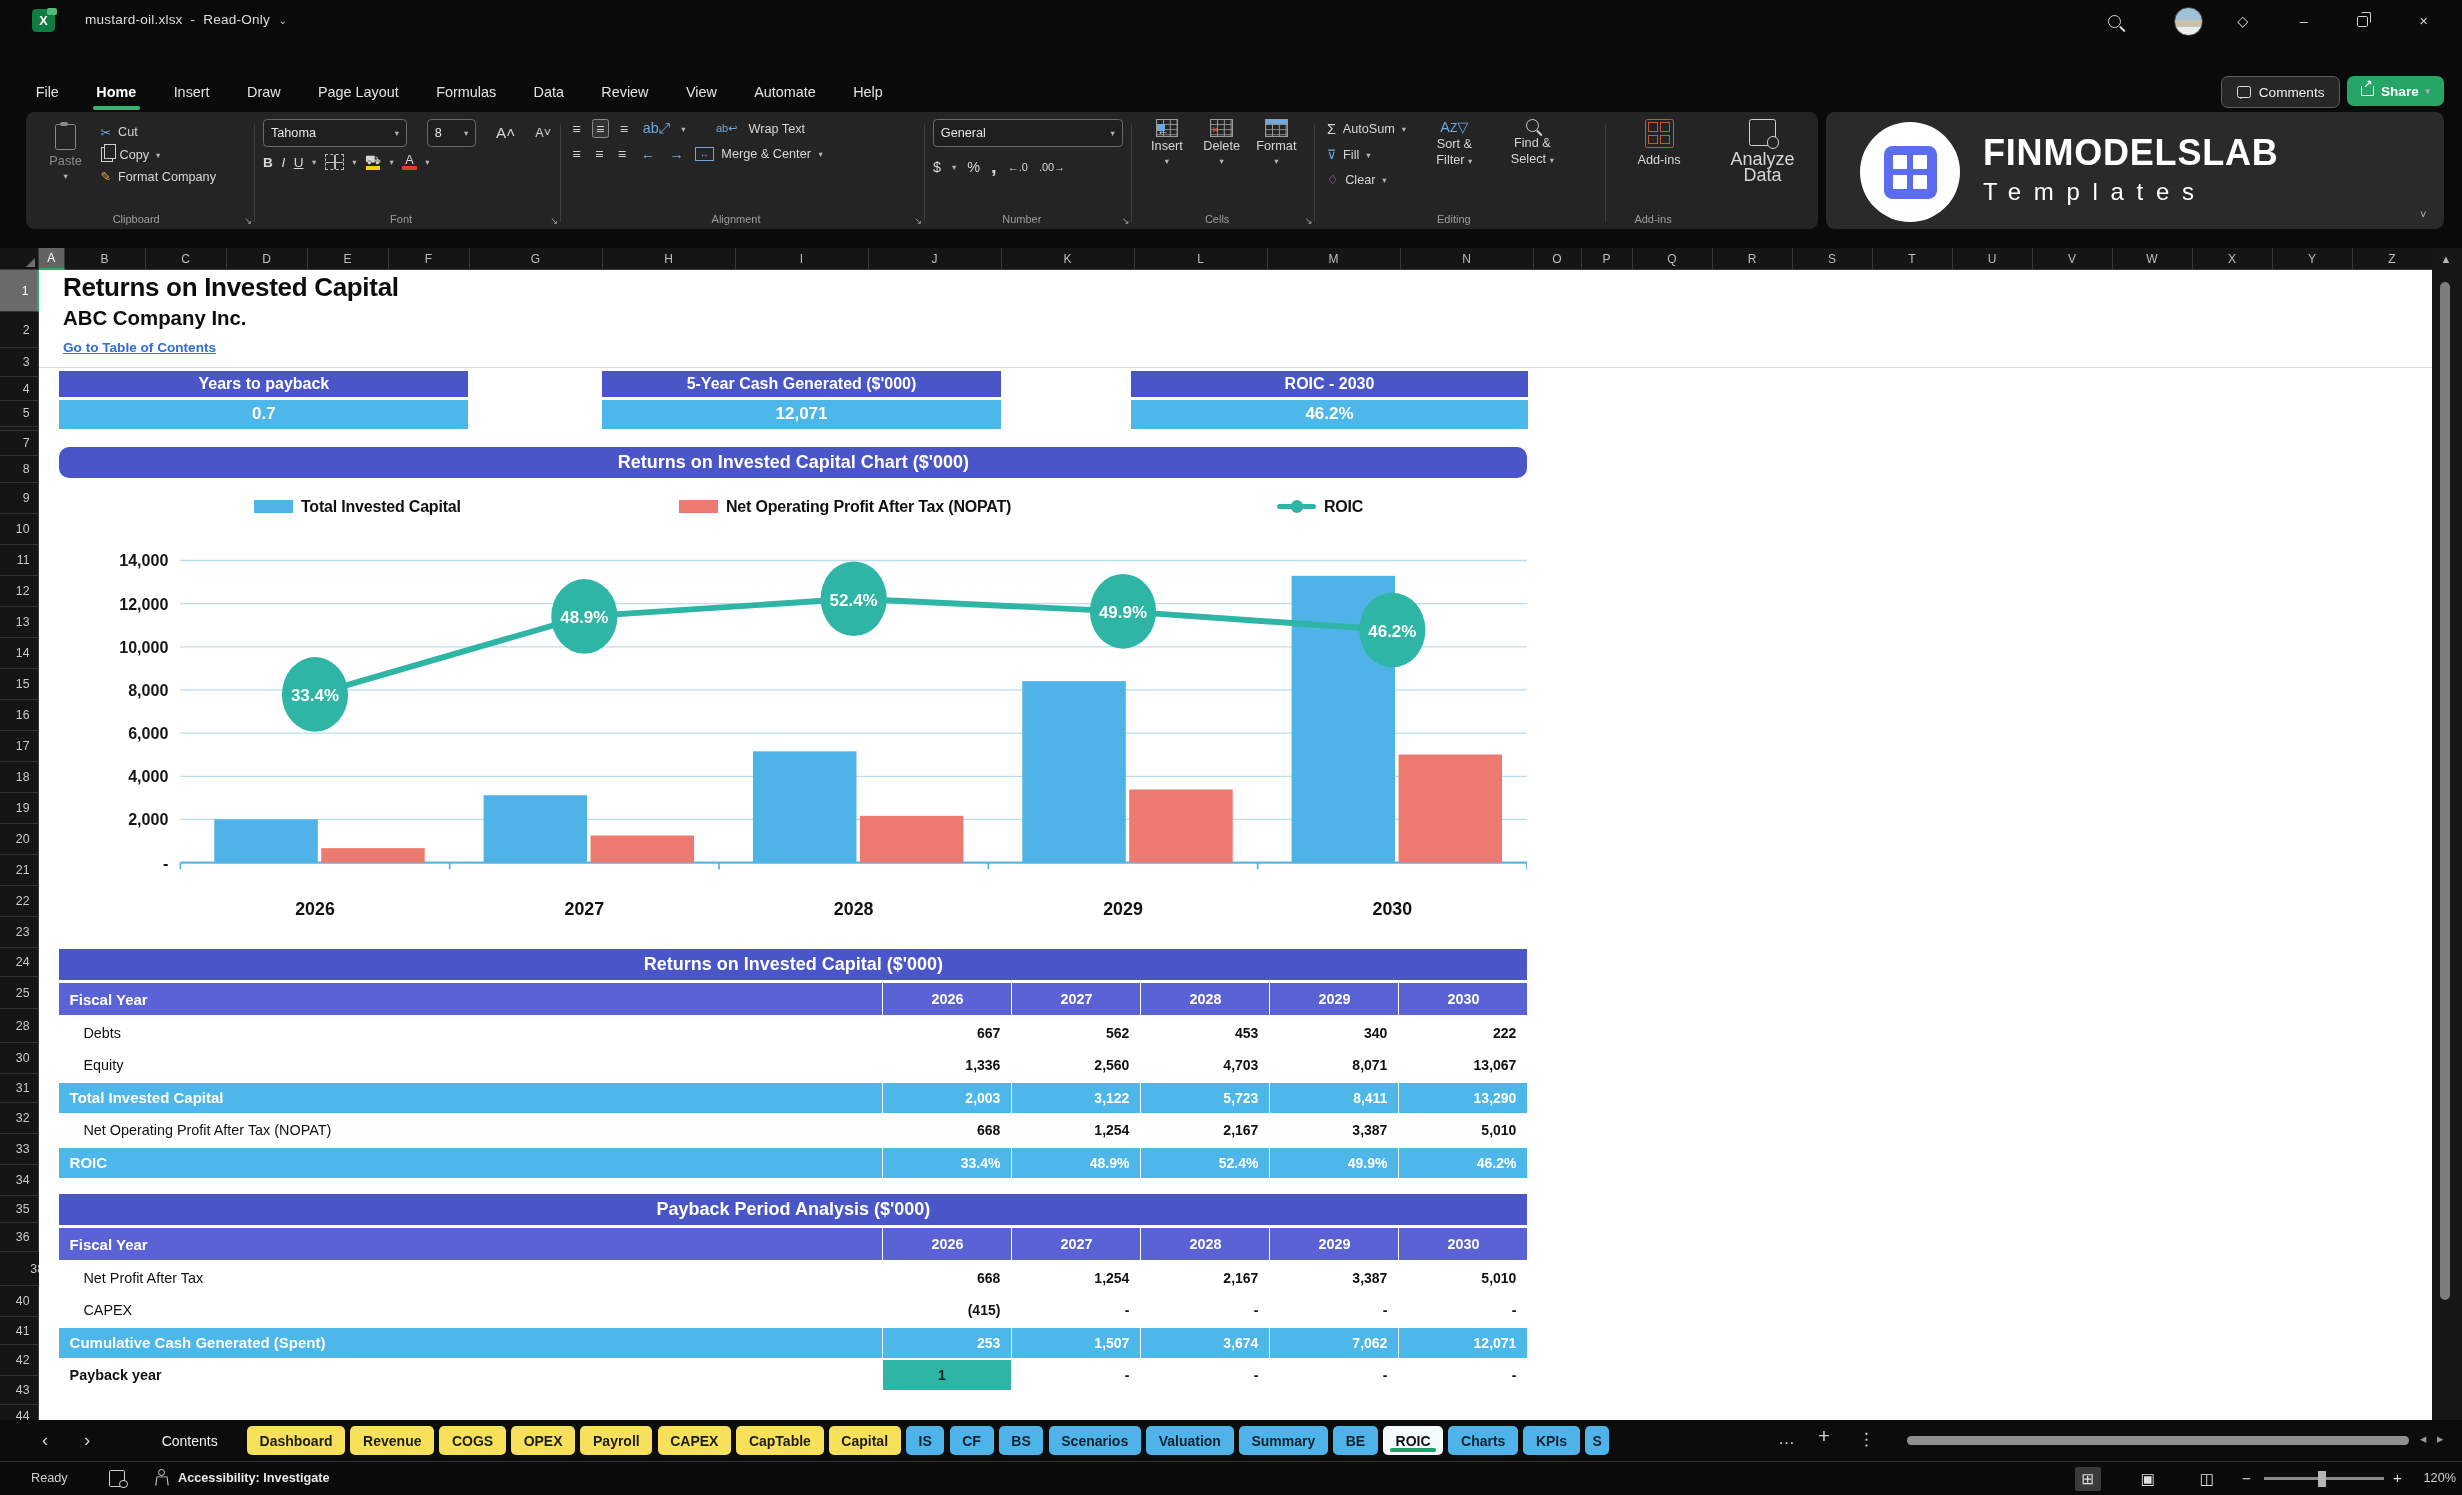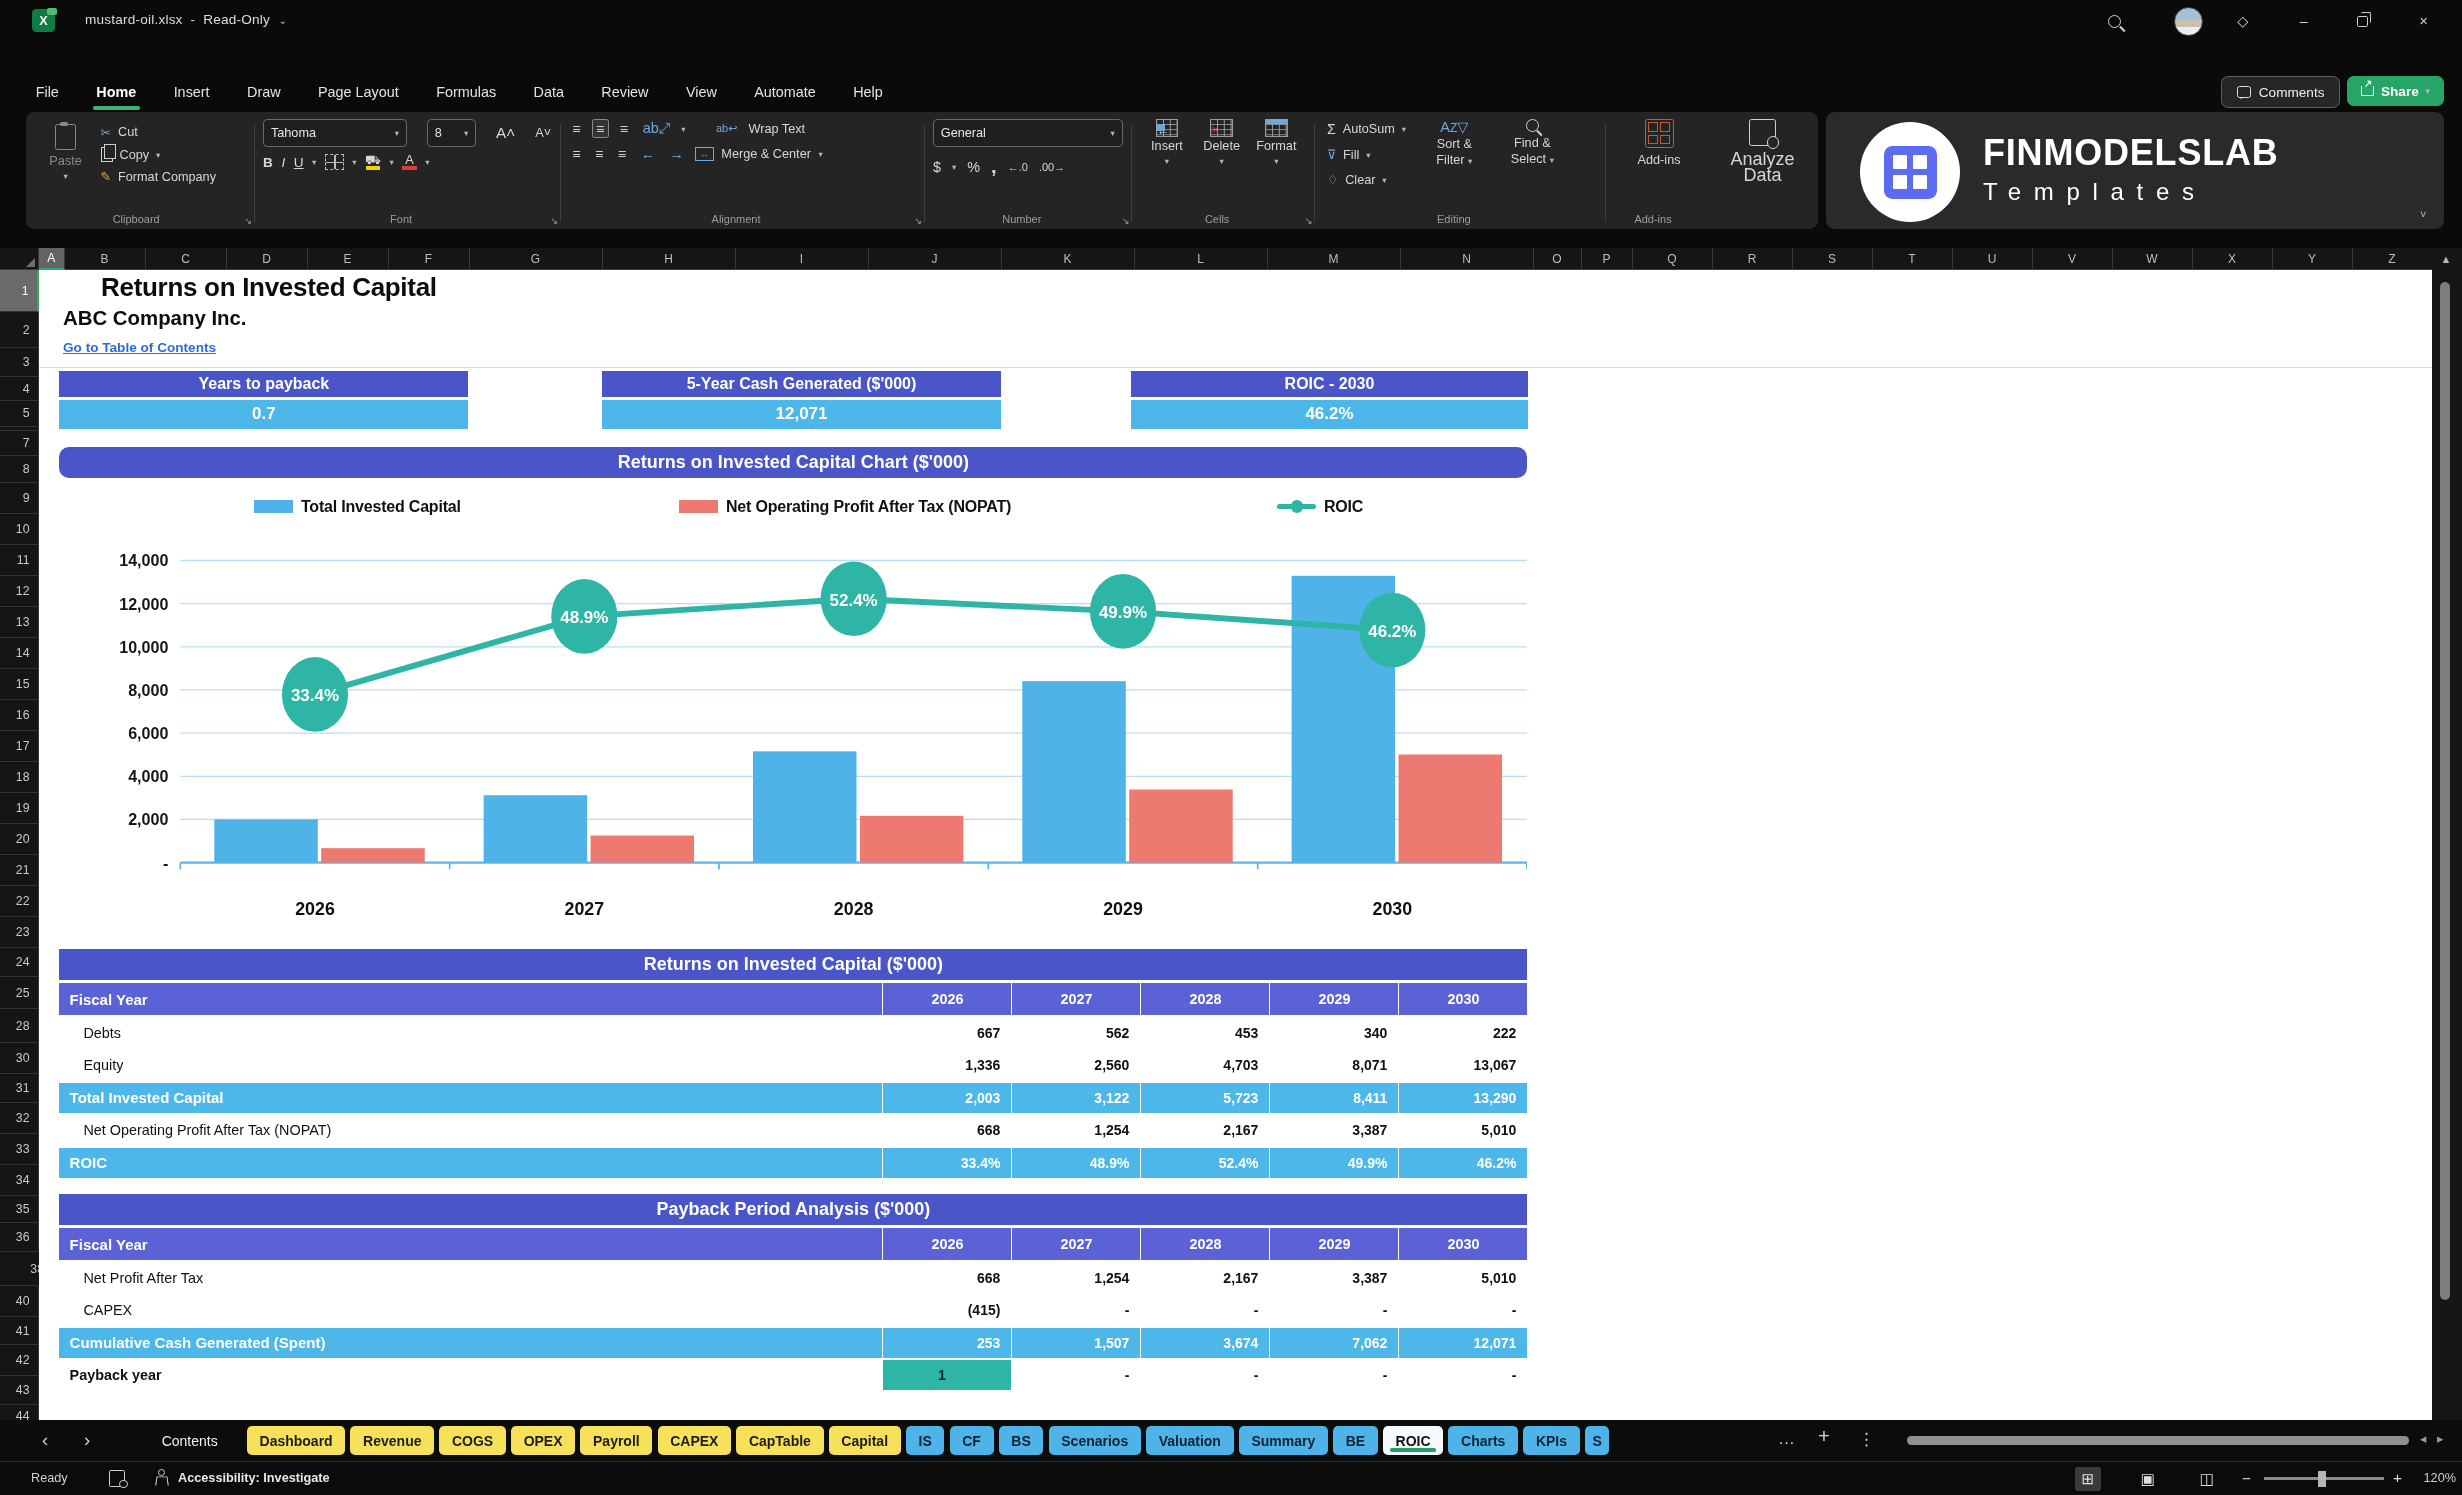--- a/index.html
+++ b/index.html
@@ -88,21 +88,21 @@
   .colh.sel{background:#636363;color:#fff;border-bottom:2.5px solid #27ae60;}
   #row-headers{position:absolute;top:270px;left:0;width:39px;height:1151px;background:#151515;overflow:hidden;}
   .rowh{display:flex;align-items:center;justify-content:flex-end;padding-right:8.5px;font-size:12.3px;color:#c9c9c9;border-bottom:0.8px solid #323232;border-right:0.8px solid #383838;box-sizing:border-box;}
   .rowh.sel{background:#6a6a6a;color:#fff;border-right:2.5px solid #27ae60;}
   #vscroll{position:absolute;left:2432px;top:248px;width:31px;height:1173px;background:#161616;}
   .vthumb{position:absolute;left:7.6px;top:34px;width:10.2px;height:1018px;background:#7d7d7d;border-radius:5.1px;}
   .varrow{position:absolute;left:8.5px;top:5.1px;color:#b5b5b5;font-size:11px;}
 
   
   #canvas{position:absolute;left:39px;top:270px;width:2393px;height:1151px;background:#fff;overflow:hidden;color:#111;}
-  .sheet-title{position:absolute;left:24px;top:1.7px;font-size:26px;font-weight:700;letter-spacing:-0.3px;color:#0d0d0d;margin-left:38px;}
+  .sheet-title{position:absolute;left:24px;top:1.7px;font-size:26px;font-weight:700;letter-spacing:-0.3px;color:#0d0d0d;}
   .sheet-company{position:absolute;left:24px;top:37px;font-size:20.4px;font-weight:700;color:#0d0d0d;}
   .toc-link{position:absolute;left:24px;top:70px;font-size:13.6px;font-weight:700;color:#2f6bd9;text-decoration:underline;}
   .faint-line{position:absolute;left:0;top:97px;width:2393px;height:0.8px;background:#dcdcdc;}
   .kpi{position:absolute;top:101px;}
   .kpi-h{height:26px;background:#4A55C8;color:#fff;font-weight:700;font-size:16px;display:flex;align-items:center;justify-content:center;}
   .kpi-v{height:29px;background:#4CB7E8;color:#fff;font-weight:700;font-size:17px;display:flex;align-items:center;justify-content:center;margin-top:2.5px;}
   .chart-titlebar{position:absolute;left:20.4px;top:177px;width:1468px;height:31px;background:#4A55C8;color:#fff;font-weight:700;font-size:18px;display:flex;align-items:center;justify-content:center;border-radius:10px;}
   #legend{position:absolute;left:20.4px;top:222px;width:1468px;height:29px;}
   .lgi{position:absolute;top:0;display:flex;align-items:center;gap:7.6px;height:29px;}
   .lgsw{width:39px;height:13.6px;}

